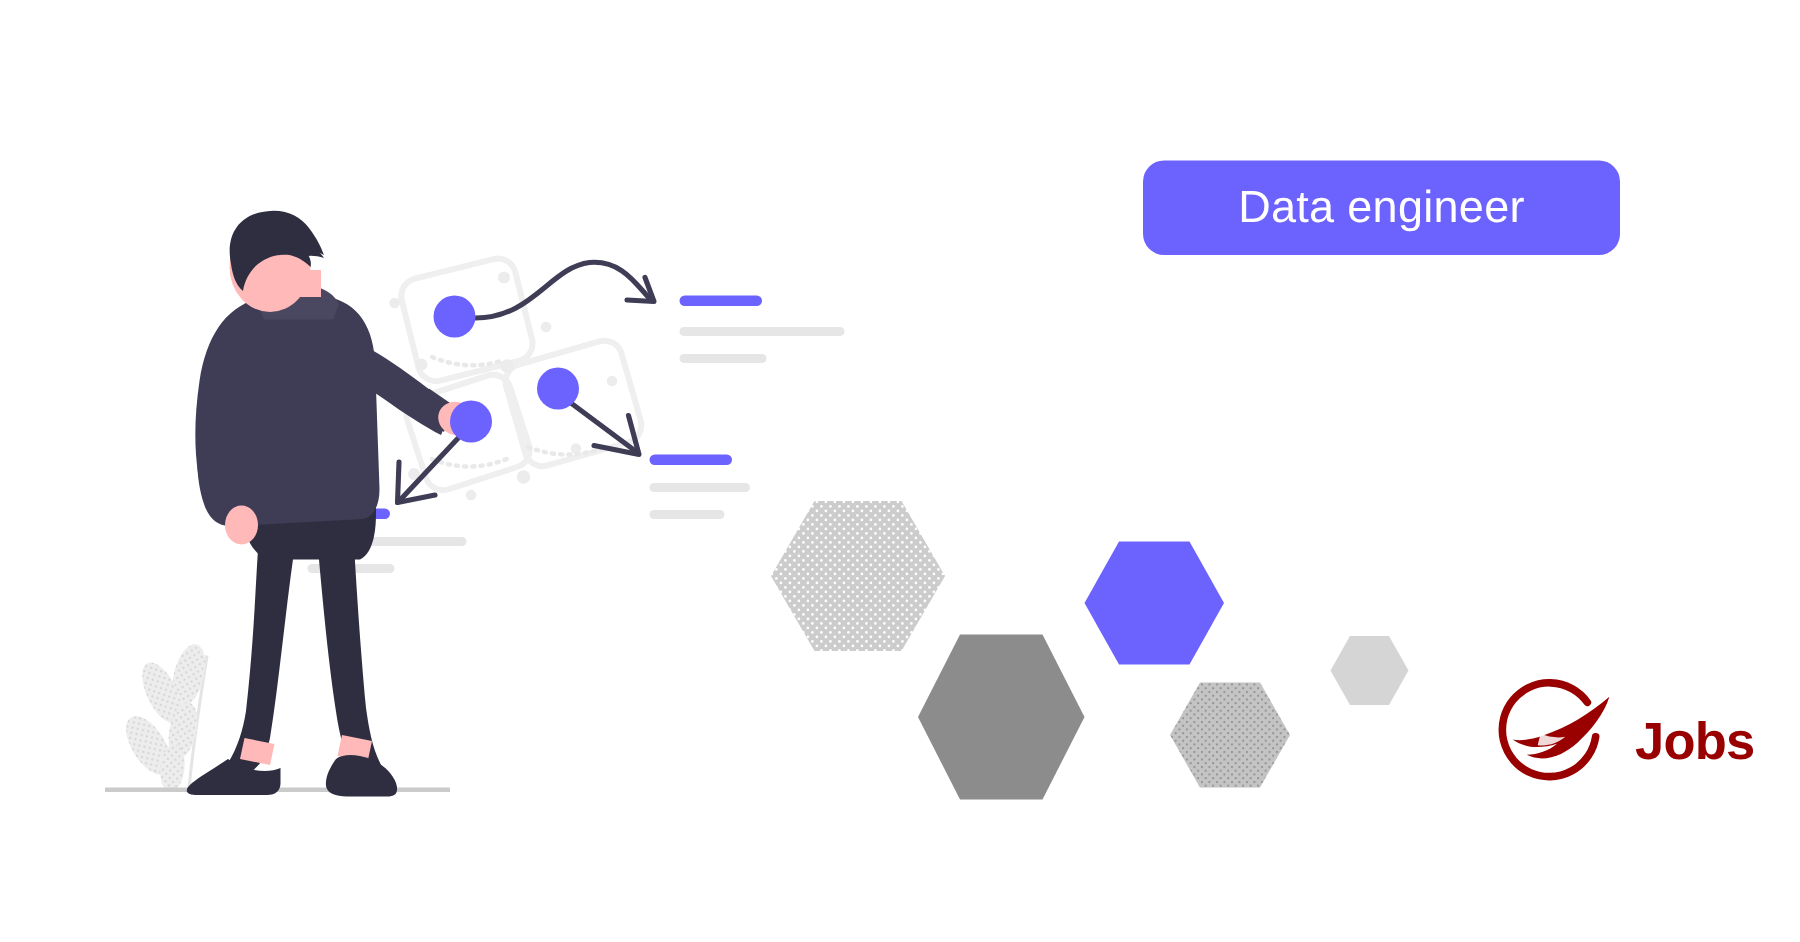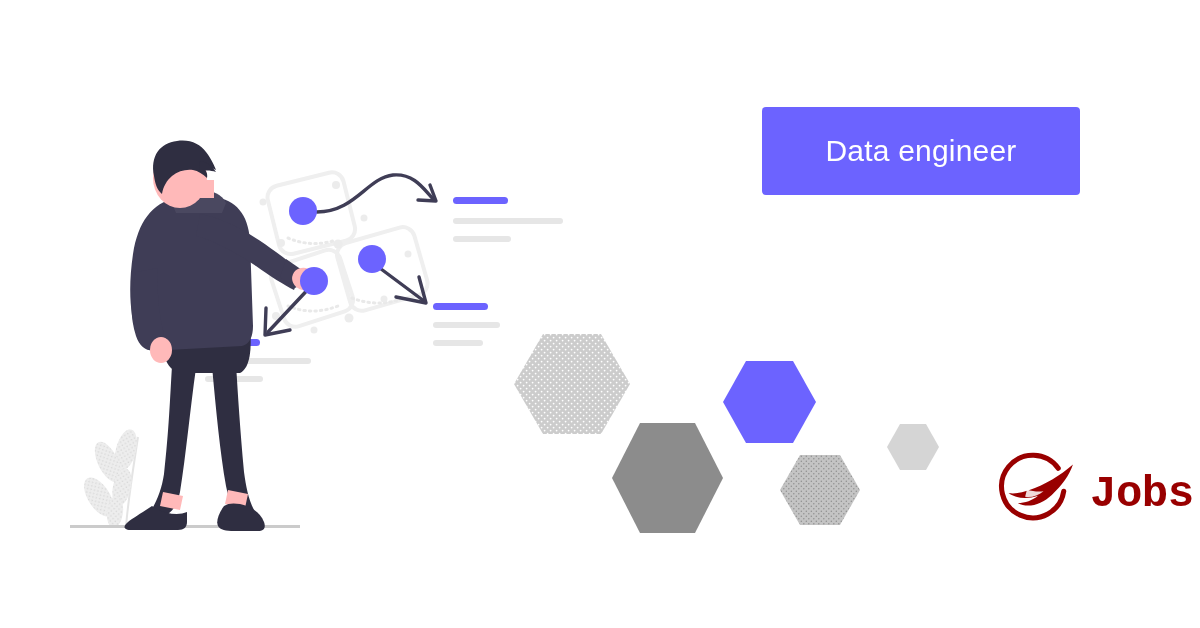--- a/index.html
+++ b/index.html
@@ -18,22 +18,22 @@
     background: #ffffff;
     overflow: hidden;
   }
 
   
   .job-pill {
     position: absolute;
     left: 762px;
     top: 107px;
     width: 318px;
-    height: 88px;
-    border-radius: 4px;
+    height: 63px;
+    border-radius: 14px;
     background: #6c63ff;
     display: flex;
     align-items: center;
     justify-content: center;
     box-sizing: border-box;
   }
   .job-pill-label {
     color: #ffffff;
     font-size: 30px;
     font-weight: 400;
@@ -53,23 +53,23 @@
     align-items: center;
     gap: 6px;
   }
   .brand-mark {
     width: 92px;
     height: 92px;
     flex: 0 0 auto;
   }
   .brand-word {
     color: #990000;
-    font-size: 44px;
+    font-size: 35px;
     font-weight: 700;
-    font-family: Liberation Mono, monospace;
+    font-family: Liberation Sans, sans-serif;
     line-height: 1;
     letter-spacing: -0.5px;
     text-align: center;
   }
 
   
   .illus {
     position: absolute;
     left: 0;
     top: 0;

